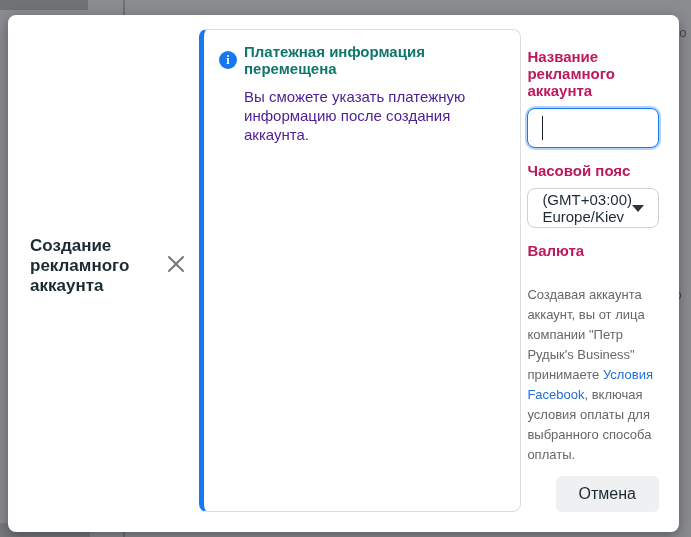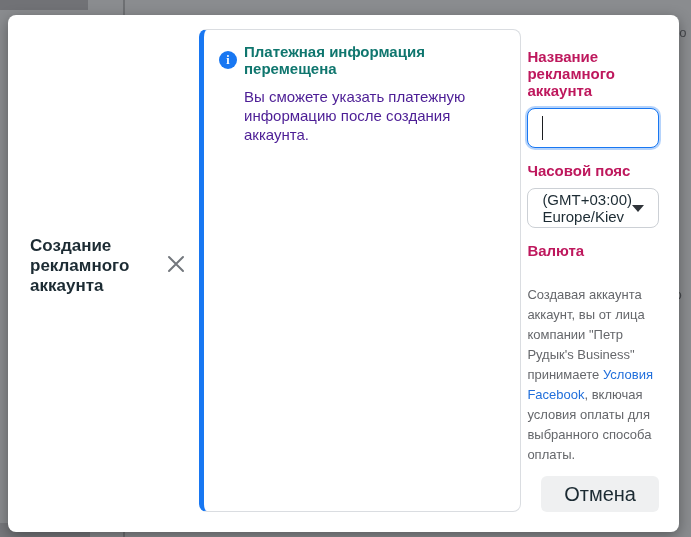--- a/index.html
+++ b/index.html
@@ -111,21 +111,21 @@
   }
   .legal a { color: #216fdb; text-decoration: none; }
 
   
   .actions {
     margin-top: auto;
     display: flex; justify-content: flex-end; gap: 10px;
   }
   .btn {
     height: 36px; border: none; border-radius: 6px;
-    font-size: 20px; font-family: "Liberation Sans", sans-serif;
+    font-size: 16px; font-family: "Liberation Sans", sans-serif;
     display: flex; align-items: center; justify-content: center;
     cursor: pointer;
   }
   .btn-cancel { background: #eff0f1; color: #1c2b33; font-weight: 500; padding: 0 23px; }
   .btn-next   { background: #a6cbf5; color: #ffffff; font-weight: 700; padding: 0 18px; cursor: default; }
 </style>
 </head>
 <body>
 
 <div class="backdrop-dark-topleft"></div>

